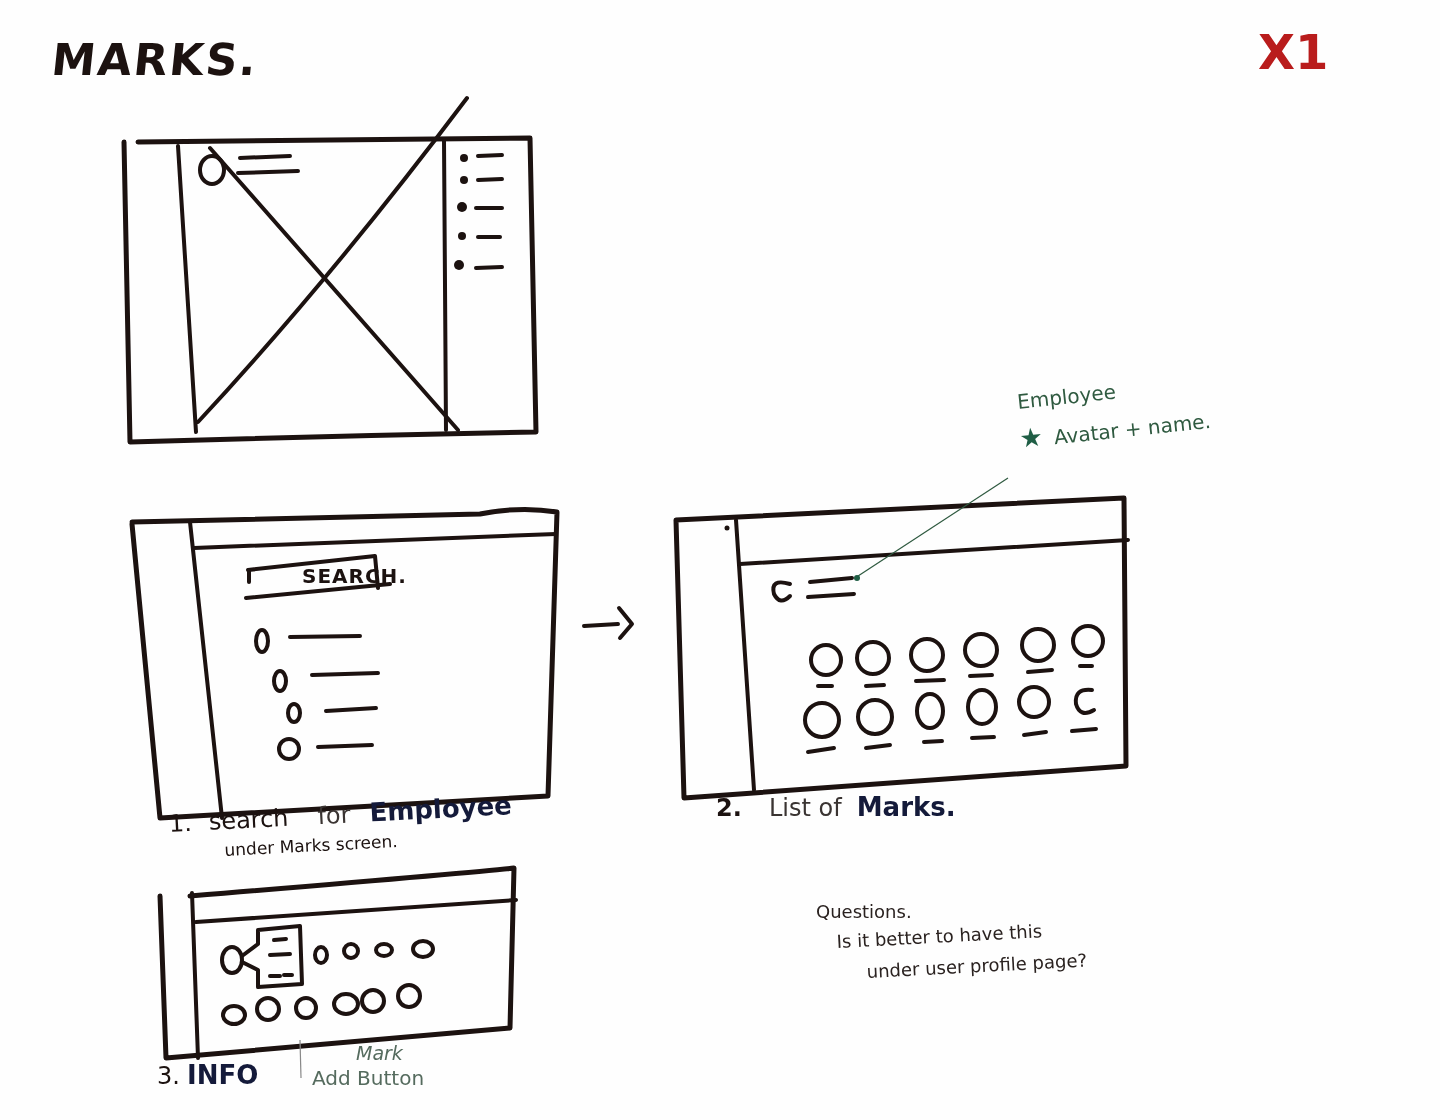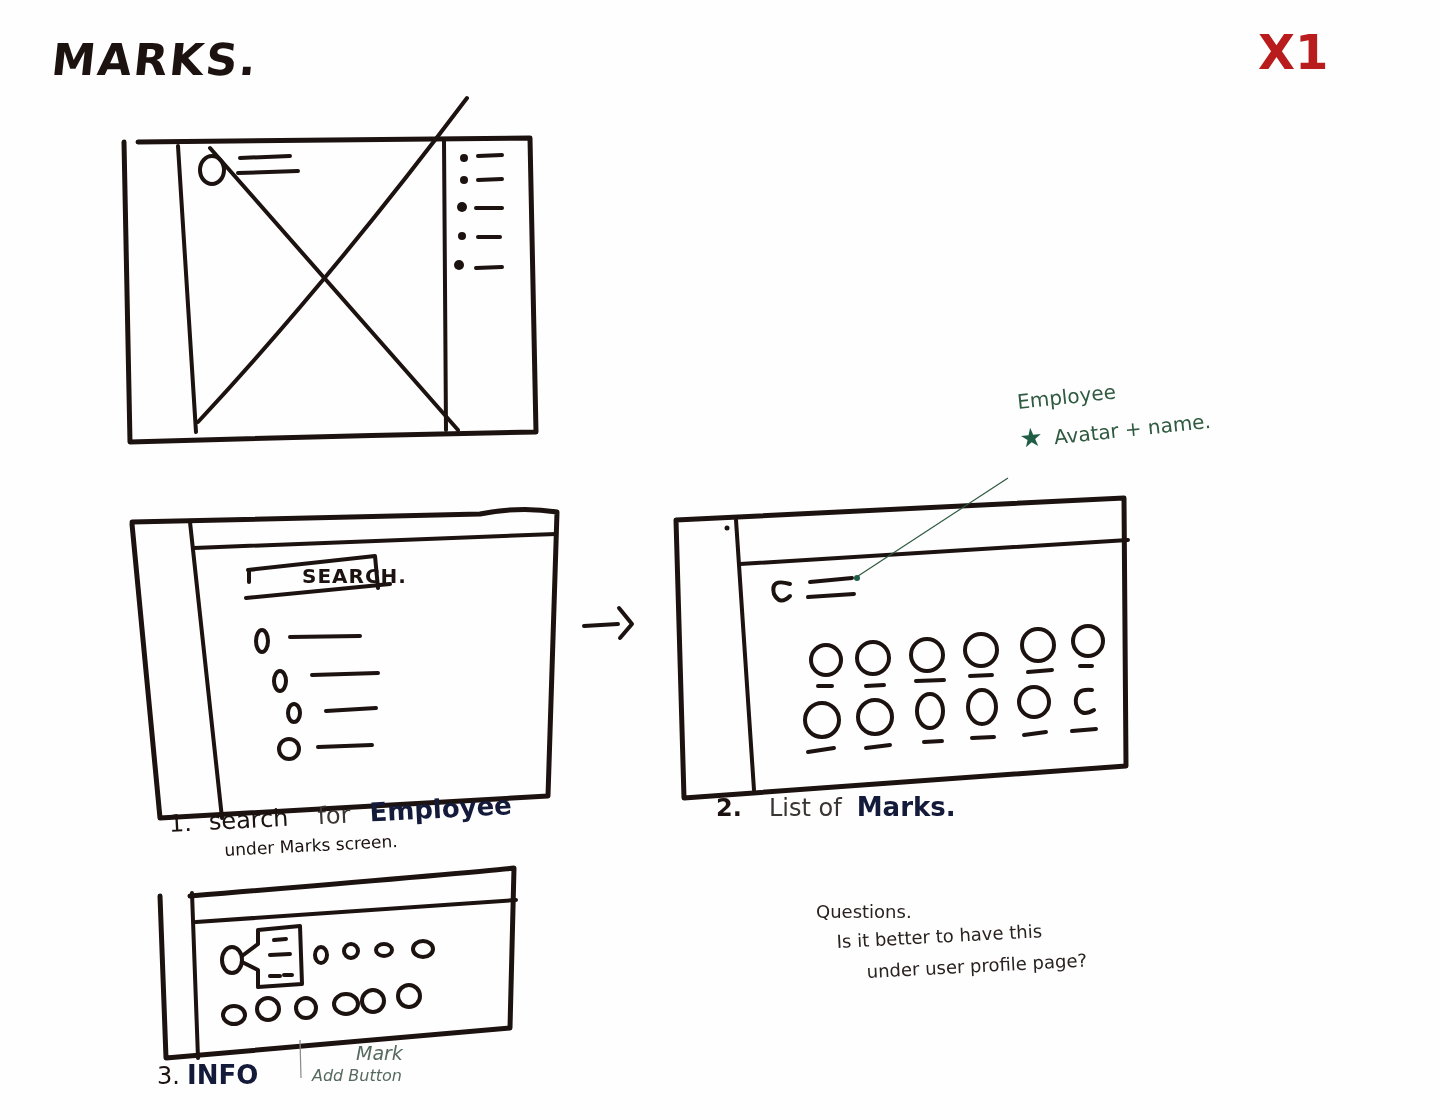--- a/index.html
+++ b/index.html
@@ -169,21 +169,21 @@
   <span class="caption-thin" style="margin-left:22px;">List of</span>
   <span class="caption-strong" style="margin-left:10px;">Marks.</span>
 </div>
 
 <div class="txt" style="left:142px; top:1060px;margin-left:15px;">
   <span class="caption">3.</span>
   <span class="caption-strong" style="margin-left:2px;">INFO</span>
 </div>
 
 <div class="txt green-note" style="left:356px; top:1042px; font-size:19px; color:#556b5e;font-style:italic;">Mark</div>
-<div class="txt green-note" style="left:312px; top:1066px; font-size:16px; color:#556b5e;font-style:italic;">Add Button</div>
+<div class="txt green-note" style="left:312px; top:1066px; font-size:20px; color:#556b5e;">Add Button</div>
 
 <div class="txt green-note" style="left:1016px; top:390px; transform: rotate(-6deg); transform-origin:left top;">Employee</div>
 <div class="txt" style="left:1018px; top:424px; transform: rotate(-6deg); transform-origin:left top;">
   <span class="star">★</span>
   <span class="green-note" style="margin-left:6px;">Avatar + name.</span>
 </div>
 
 <div class="txt question" style="left:816px; top:898px;text-align:center;">Questions.</div>
 <div class="txt question" style="left:836px; top:928px; transform: rotate(-3deg); transform-origin:left top;">Is it better to have this</div>
 <div class="txt question" style="left:866px; top:958px; transform: rotate(-3deg); transform-origin:left top;">under user profile page?</div>

